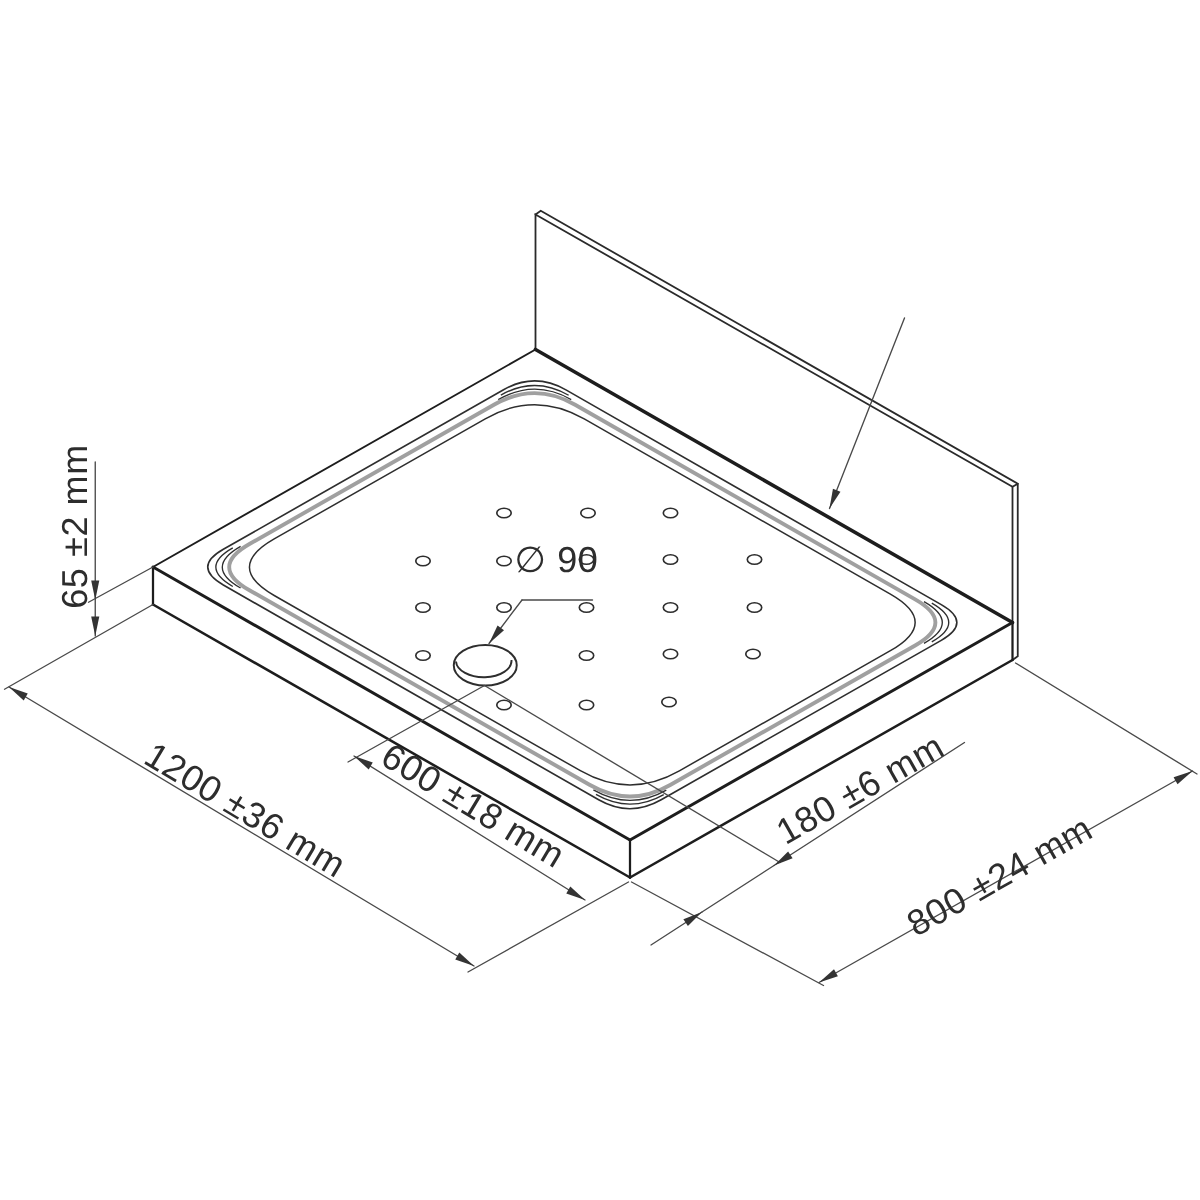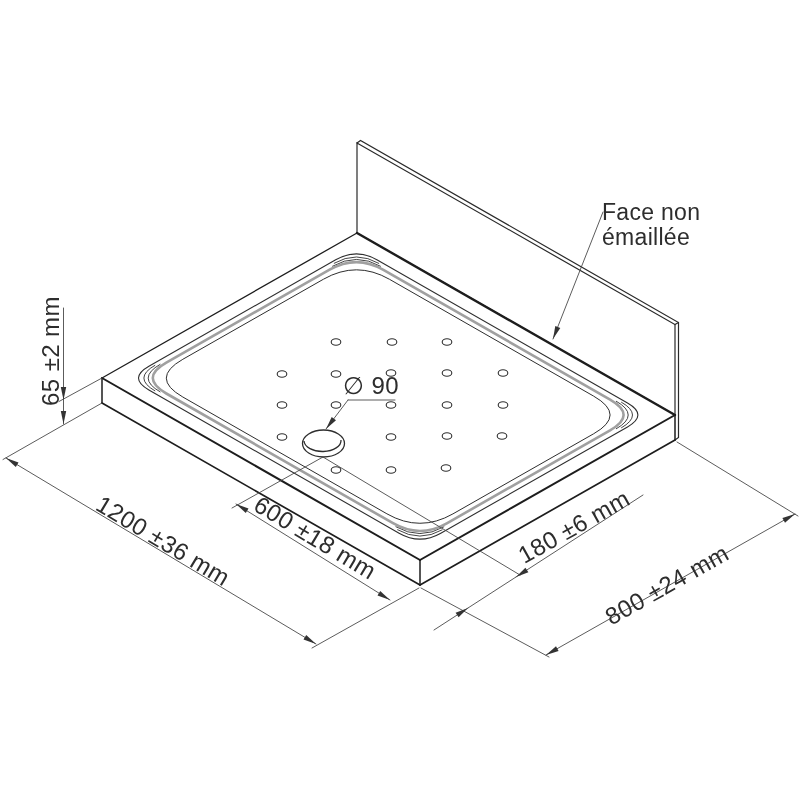--- a/index.html
+++ b/index.html
@@ -117,19 +117,15 @@
   <div class="lbl rotV" style="left:51px;top:351px">65 ±2 mm</div>
 
   <div class="lbl rotA" style="left:163px;top:541px">1200 ±36 mm</div>
 
   <div class="lbl rotA" style="left:315px;top:538px">600 ±18 mm</div>
 
   <div class="lbl rotB" style="left:574px;top:527px">180 ±6 mm</div>
 
   <div class="lbl rotB" style="left:667px;top:585px">800 ±24 mm</div>
 
-  <div class="lbl flat" style="left:371px;top:386px">∅ 90</div>
+  <div class="lbl flat" style="left:371px;top:374px">∅ 90</div>
 
-  <div class="facelbl">
-    <div>Face non</div>
-    <div>émaillée</div>
-  </div>
 </div>
 
 </body></html>

